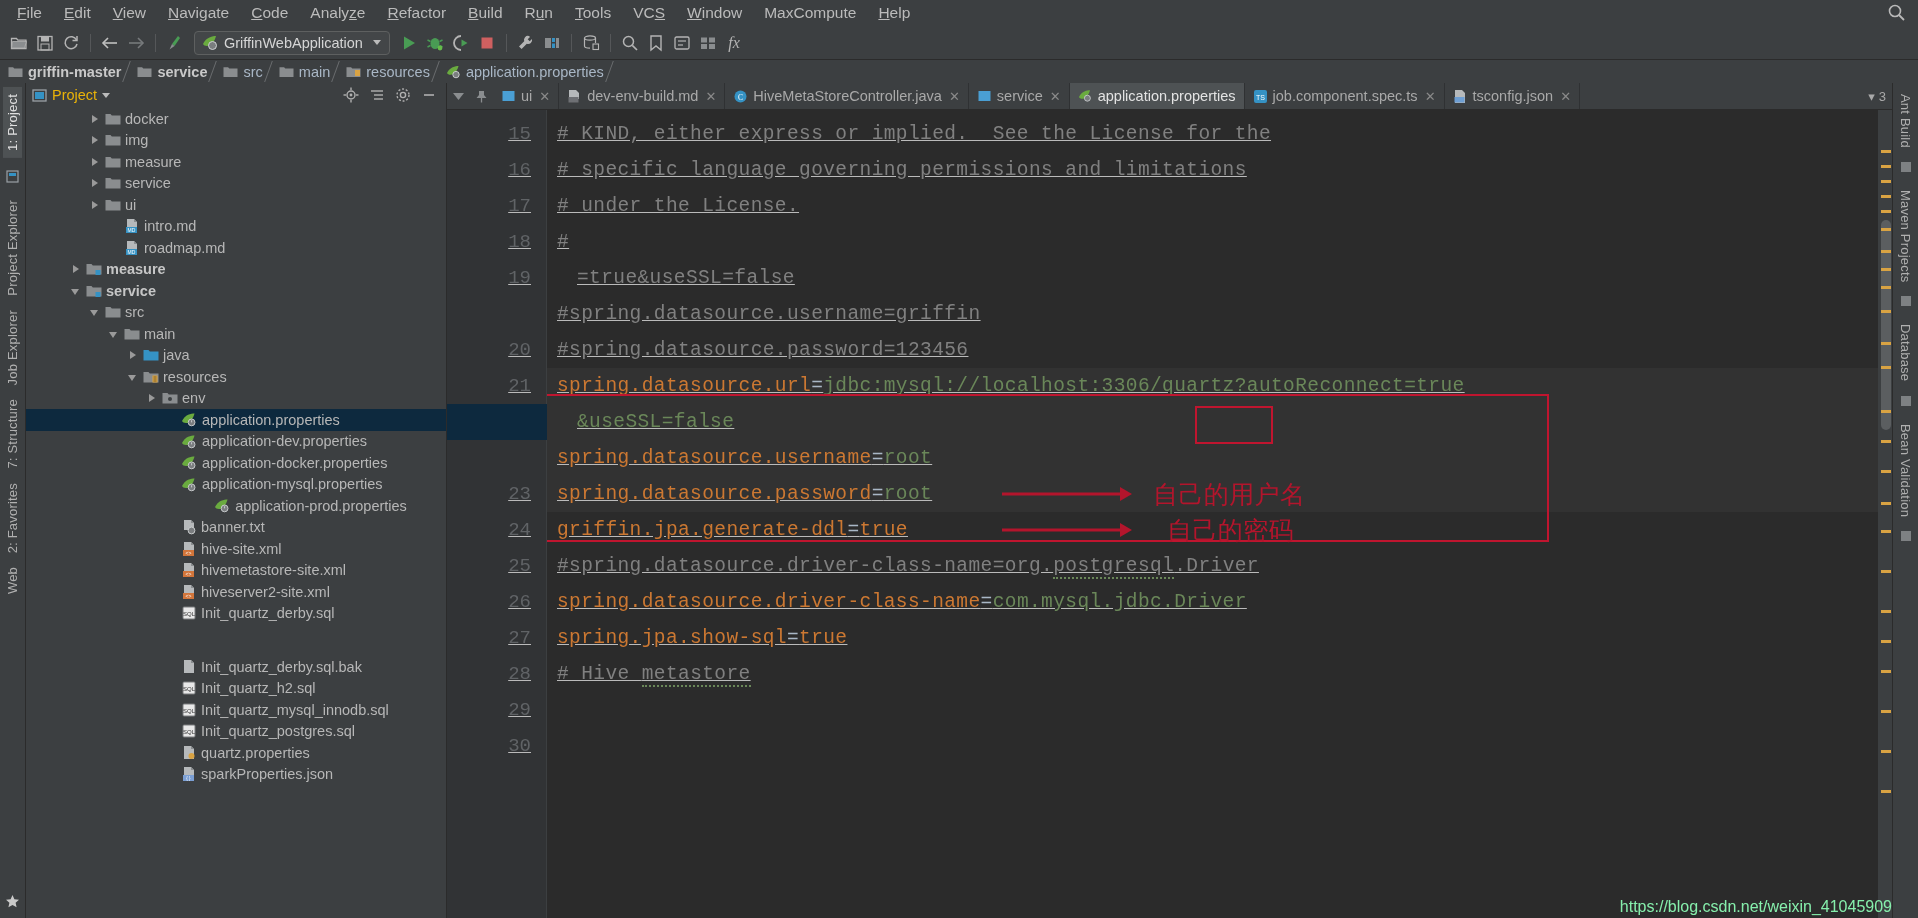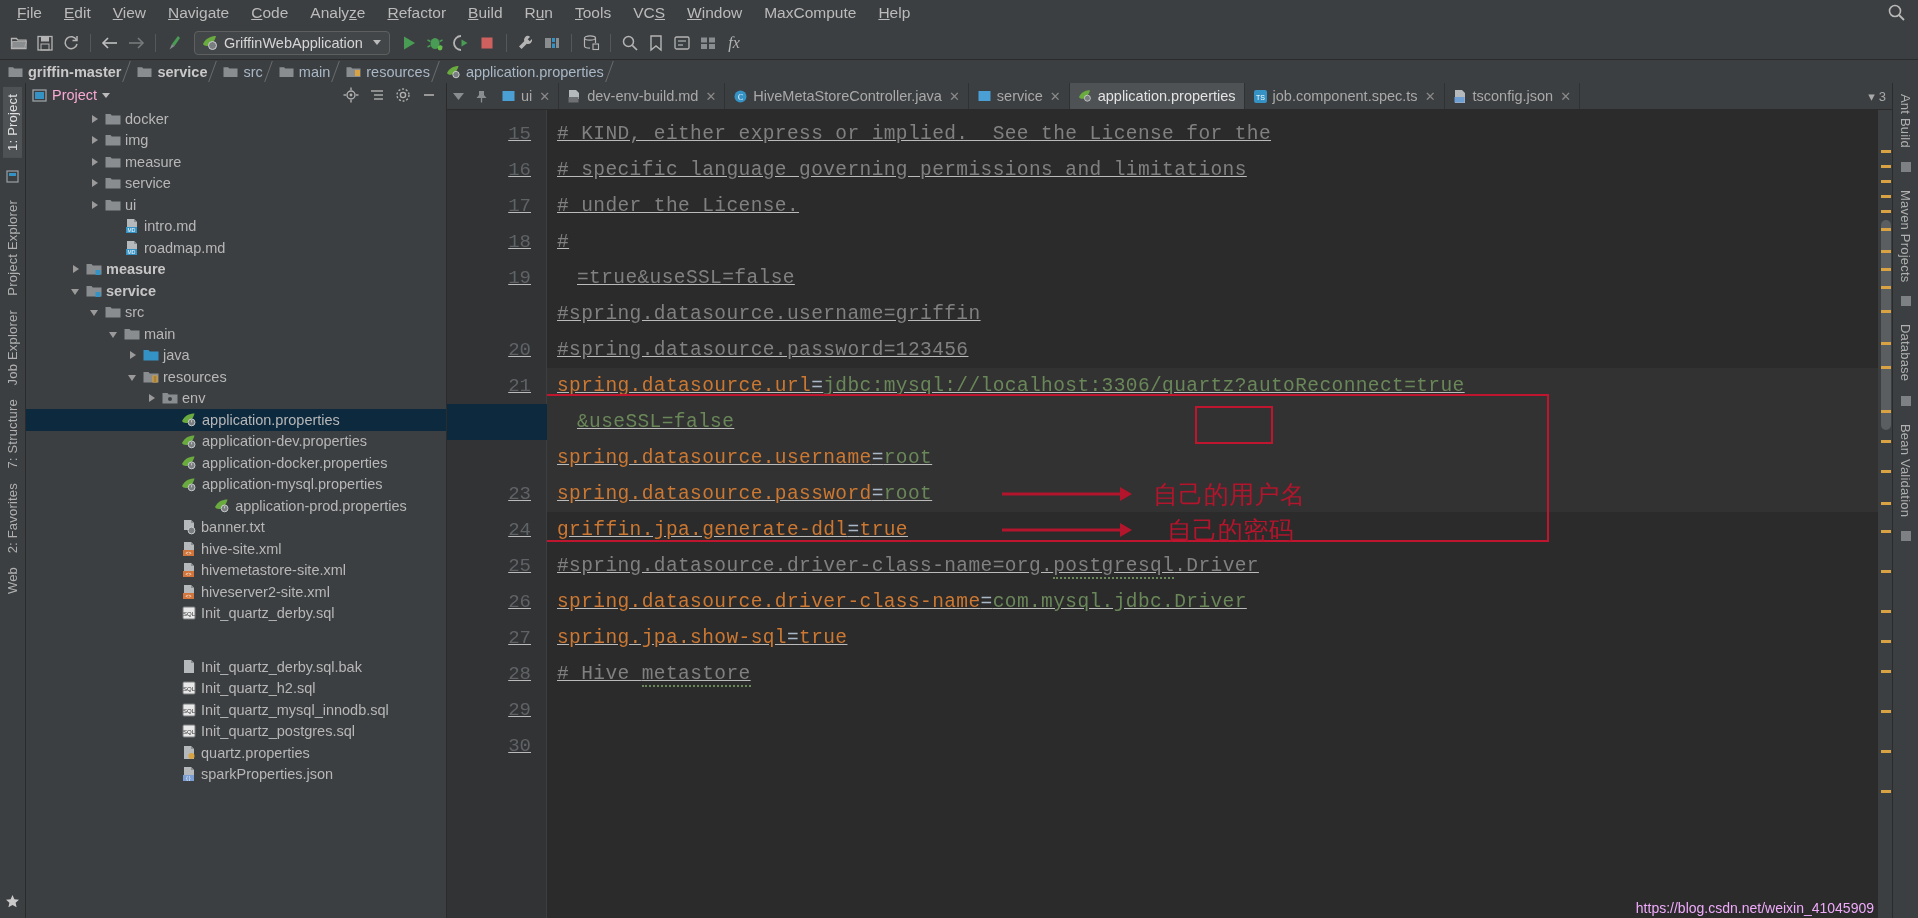--- a/index.html
+++ b/index.html
@@ -78,21 +78,21 @@
   .rail-icon { margin: 5px 0; }
 
   
   .project-pane {
     width: 421px; background: #3c3f41; display: flex; flex-direction: column; flex: 0 0 421px;
     border-right: 1px solid #2b2b2b; min-height: 0;
   }
   .pp-header {
     height: 24px; display: flex; align-items: center; gap: 5px; padding: 0 6px; flex: 0 0 24px;
   }
-  .pp-title { font-size: 14.5px; color: #f9a8d4; }
+  .pp-title { font-size: 14.5px; color: #eab308; }
   .pp-head-actions { margin-left: auto; display: flex; align-items: center; gap: 10px; padding-right: 3px; }
   .pp-tree {
     flex: 1; overflow: hidden; position: relative; font-size: 14.5px; padding-top: 1px;
   }
   .trow {
     height: 21.5px; display: flex; align-items: center; gap: 4px; white-space: nowrap;
     padding-right: 6px; color: #a9b7c6;
   }
   .trow.sel { background: #0d293e; }
   .trow .tlabel { color: #b7b7b7; font-size: 14.5px; }
@@ -161,21 +161,21 @@
   
   .marker-stripe {
     width: 14px; background: #3c3f41; flex: 0 0 14px; position: relative;
   }
   .mk { position: absolute; right: 1px; width: 10px; height: 3px; }
   .vscroll {
     position: absolute; right: 1px; width: 10px; border-radius: 5px; background: #5b5e60;
   }
 
   .status-watermark {
-    position: absolute; right: 44px; bottom: 2px; font-size: 14px; color: #f0abfc;
+    position: absolute; right: 26px; bottom: 2px; font-size: 16px; color: #86efac;
     font-family: "Liberation Sans", sans-serif;
   }
 </style>
 </head>
 <body>
 
 <div class="app">
 
   <div class="menubar" id="menubar">
       <div class="menu-item"><span class="mn">F</span>ile</div>

